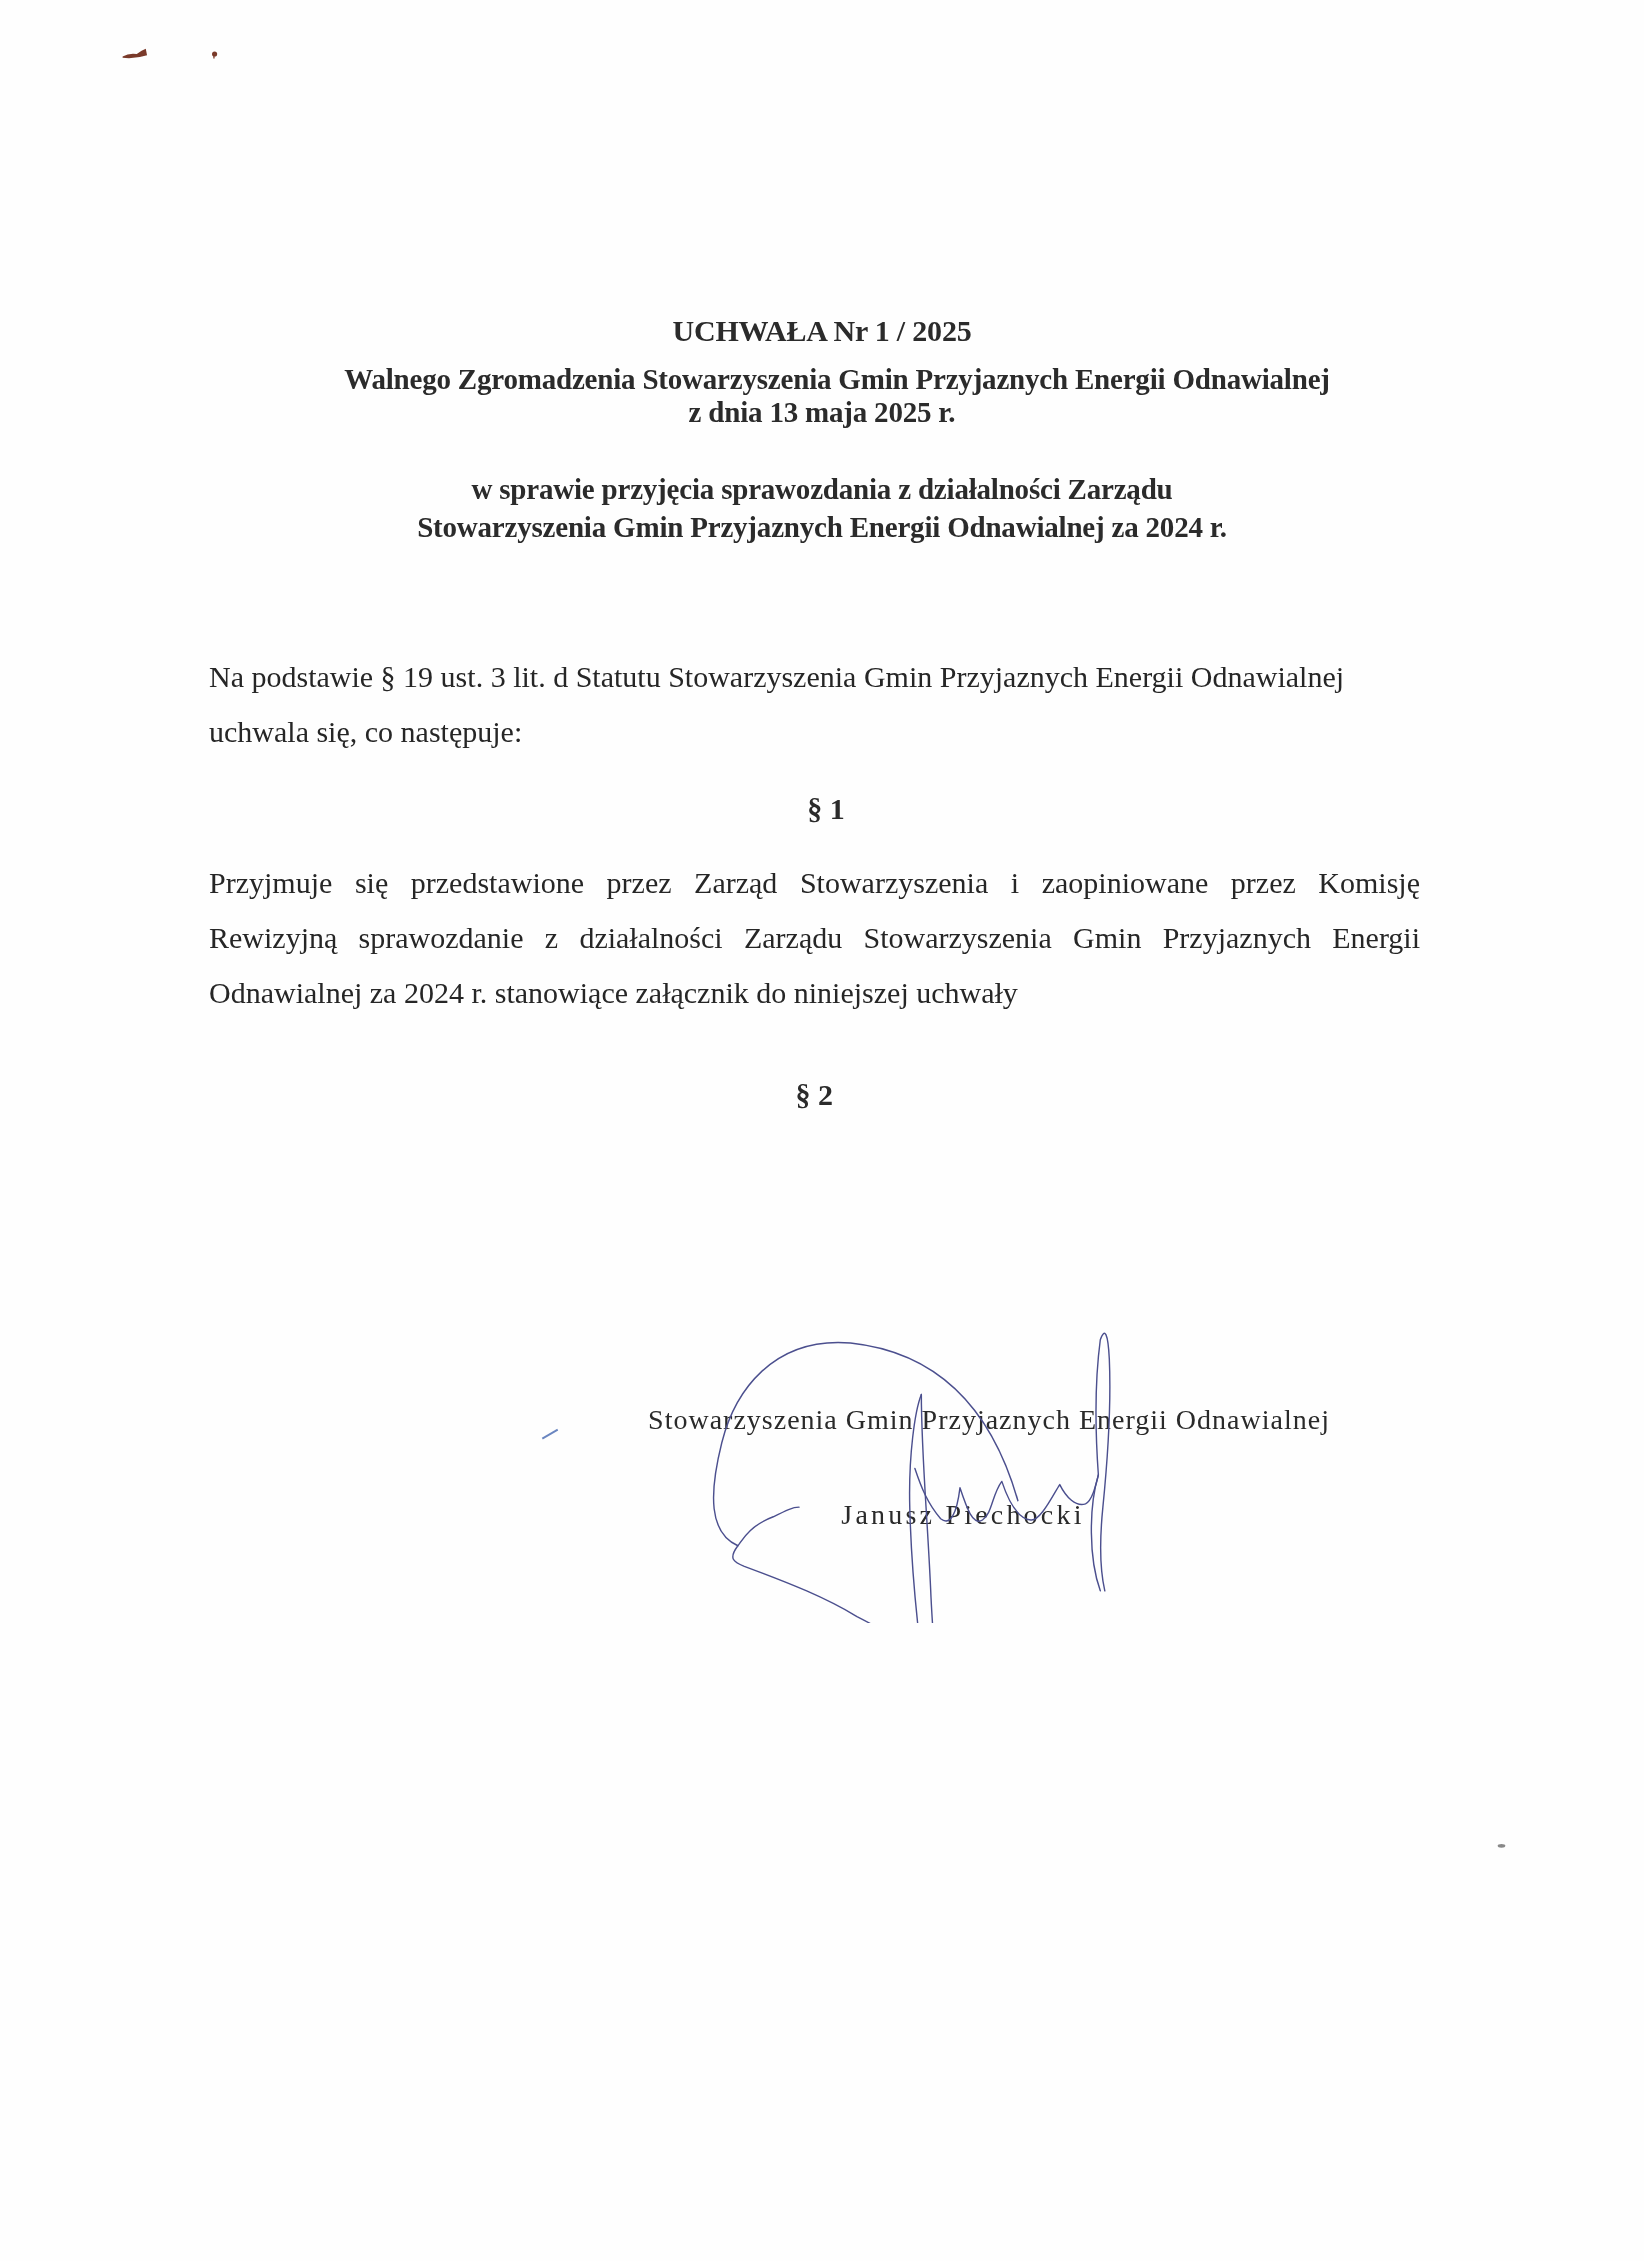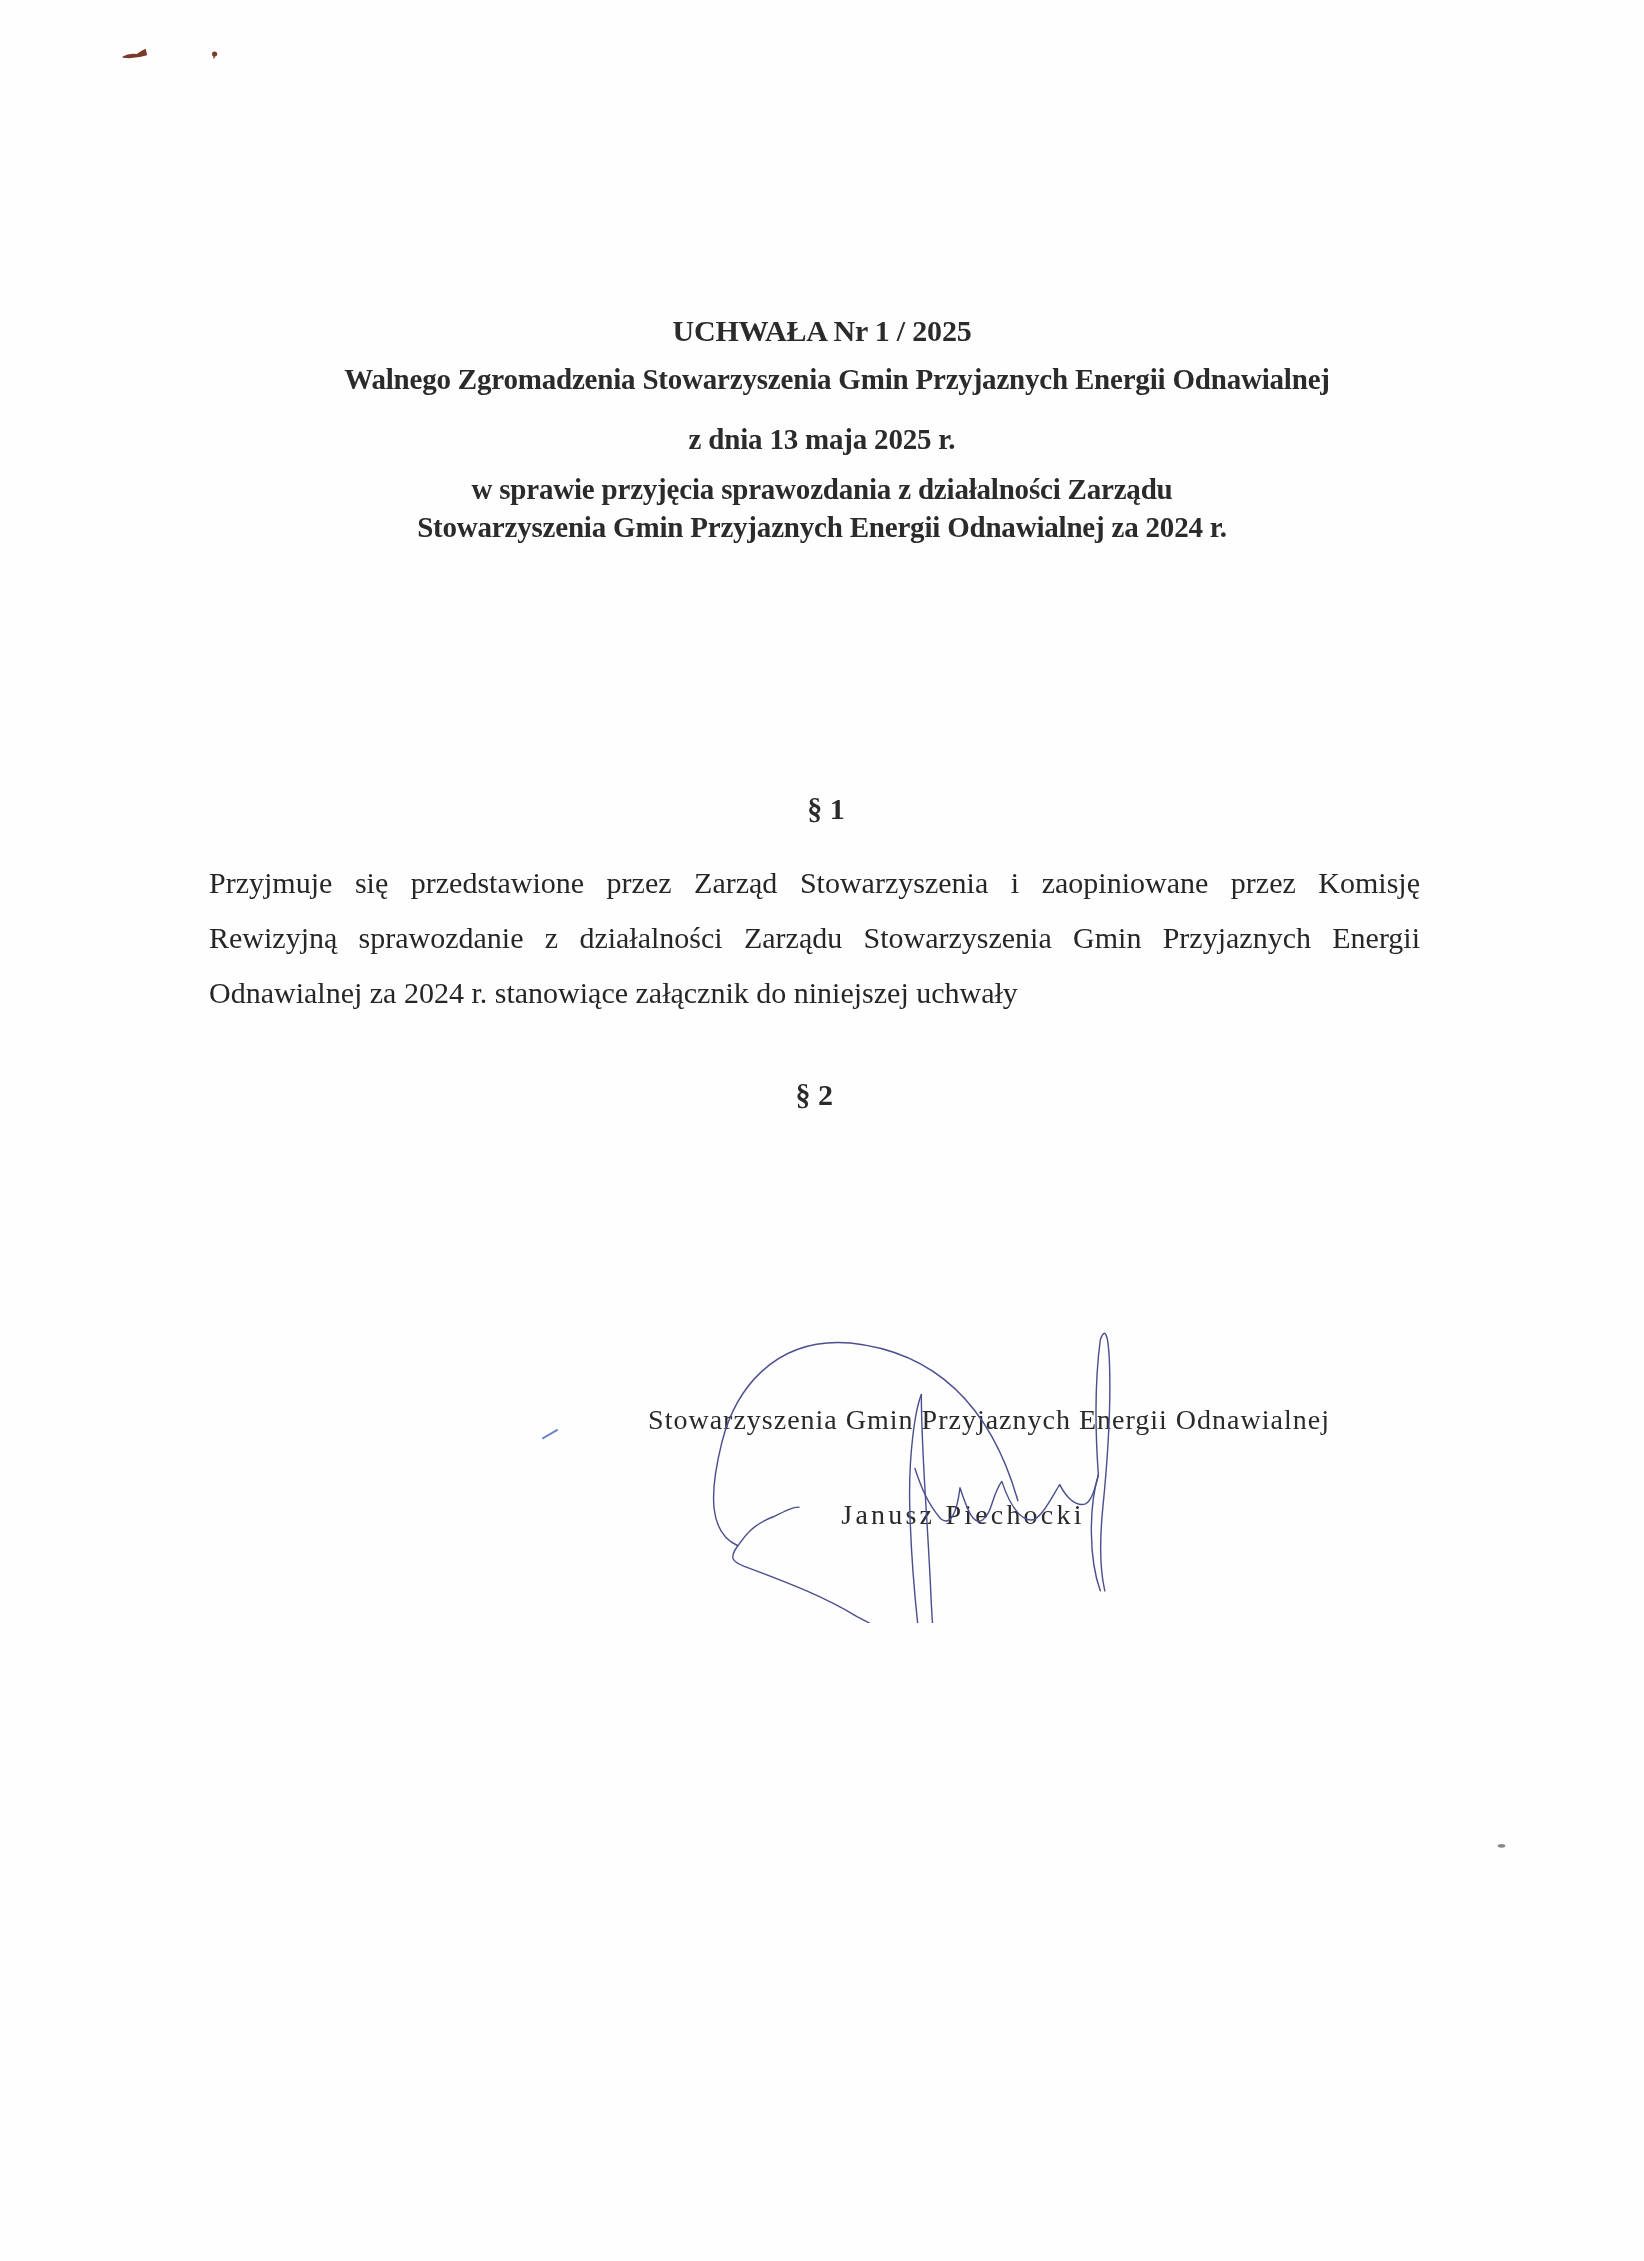--- a/index.html
+++ b/index.html
@@ -7,21 +7,21 @@
     width: 1644px; height: 2261px; position: relative; overflow: hidden;
     font-family: "Liberation Serif", "DejaVu Serif", serif;
     color: #2b2b2b;
   }
   .page { position: absolute; left: 0; top: 0; width: 1644px; height: 2261px; background: #fefefe; }
 
   .hdr { position: absolute; left: 0; width: 1644px; text-align: center;
          font-weight: bold; font-size: 29px; line-height: 1; letter-spacing: -0.2px; }
   .hdr.title { top: 316px; font-size: 30px; }
   .hdr.l1 { top: 365px; margin-left: 15px; }
-  .hdr.l2 { top: 425px; }
+  .hdr.l2 { top: 398px; }
   .hdr.l3 { top: 475px; }
   .hdr.l4 { top: 513px; }
 
   .body-text { position: absolute; left: 209px; width: 1211px;
                font-size: 30px; line-height: 55px; color: #262626; }
   .para-basis { top: 649px; }
   .para-s1 { top: 855px; text-align: justify; text-align-last: left; }
   .para-s2 { top: 1149px; }
 
   .section { position: absolute; left: 0; width: 1644px; text-align: center;
@@ -54,20 +54,21 @@
   <svg class="speck" style="left:1495px;top:1842px" width="13" height="7.7" viewBox="0 0 20 12">
     <ellipse cx="10" cy="6" rx="6" ry="3" fill="#888"></ellipse>
   </svg>
 
   <div class="hdr title">UCHWAŁA Nr  1 / 2025</div>
   <div class="hdr l1">Walnego Zgromadzenia Stowarzyszenia Gmin Przyjaznych Energii Odnawialnej</div>
   <div class="hdr l2">z dnia 13 maja 2025 r.</div>
   <div class="hdr l3">w sprawie przyjęcia sprawozdania z działalności Zarządu</div>
   <div class="hdr l4">Stowarzyszenia Gmin Przyjaznych Energii Odnawialnej za 2024 r.</div>
 
+  <div class="body-text para-basis">Na podstawie § 19 ust. 3 lit. d  Statutu Stowarzyszenia Gmin Przyjaznych Energii Odnawialnej uchwala się, co następuje:</div>
 
   <div class="section s1">§ 1</div>
   <div class="body-text para-s1">Przyjmuje się przedstawione przez Zarząd Stowarzyszenia i zaopiniowane przez Komisję Rewizyjną sprawozdanie z działalności Zarządu Stowarzyszenia Gmin Przyjaznych Energii Odnawialnej za 2024 r. stanowiące załącznik do niniejszej uchwały</div>
 
   <div class="section s2">§ 2</div>
 
   <div class="sig-block sig-role2">Stowarzyszenia Gmin Przyjaznych Energii Odnawialnej</div>
   <div class="sig-block sig-name">Janusz  Piechocki</div>
 
   <svg class="signature" viewBox="0 0 1250 480">

